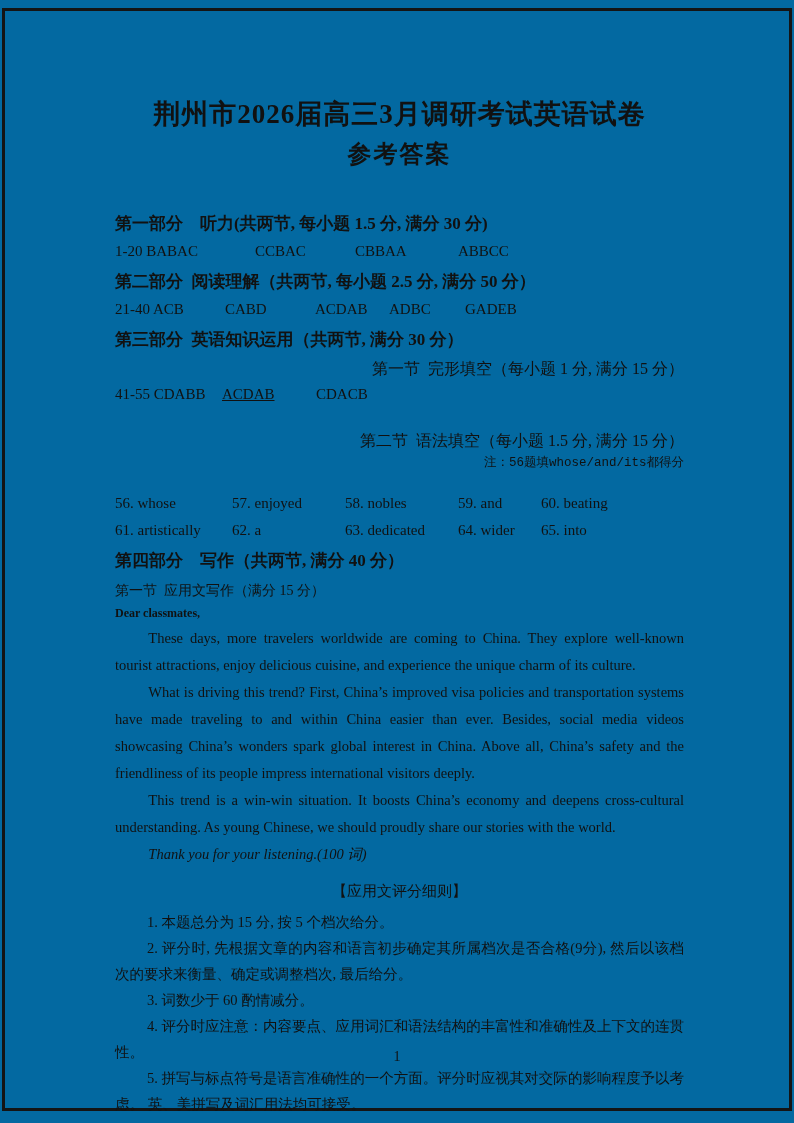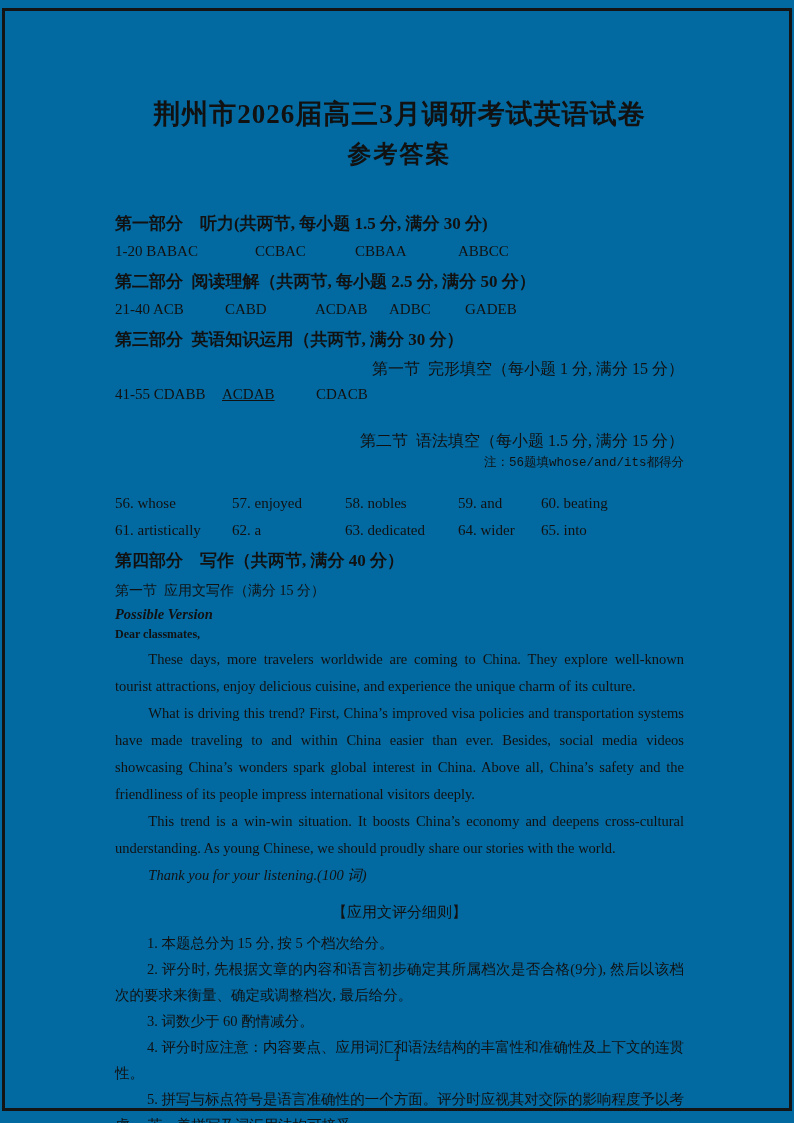--- a/index.html
+++ b/index.html
@@ -181,21 +181,20 @@
       <span>61. artistically</span>
       <span>62. a</span>
       <span>63. dedicated</span>
       <span>64. wider</span>
       <span>65. into</span>
     </div>
 
     <div class="part-header">第四部分　写作（共两节, 满分 40 分）</div>
     <div class="small-header">第一节  应用文写作（满分 15 分）</div>
 
-    <div class="pv-label">Possible Version</div>
     <div class="salutation">Dear classmates,</div>
 
     <div class="essay-para">These days, more travelers worldwide are coming to China. They explore well-known tourist attractions, enjoy delicious cuisine, and experience the unique charm of its culture.</div>
     <div class="essay-para">What is driving this trend? First, China’s improved visa policies and transportation systems have made traveling to and within China easier than ever. Besides, social media videos showcasing China’s wonders spark global interest in China. Above all, China’s safety and the friendliness of its people impress international visitors deeply.</div>
     <div class="essay-para">This trend is a win-win situation. It boosts China’s economy and deepens cross-cultural understanding. As young Chinese, we should proudly share our stories with the world.</div>
     <div class="essay-closing">Thank you for your listening.(100 词)</div>
 
     <div class="rubric-header">【应用文评分细则】</div>
     <div class="rubric-item">1. 本题总分为 15 分, 按 5 个档次给分。</div>
     <div class="rubric-item">2. 评分时, 先根据文章的内容和语言初步确定其所属档次是否合格(9分), 然后以该档次的要求来衡量、确定或调整档次, 最后给分。</div>

